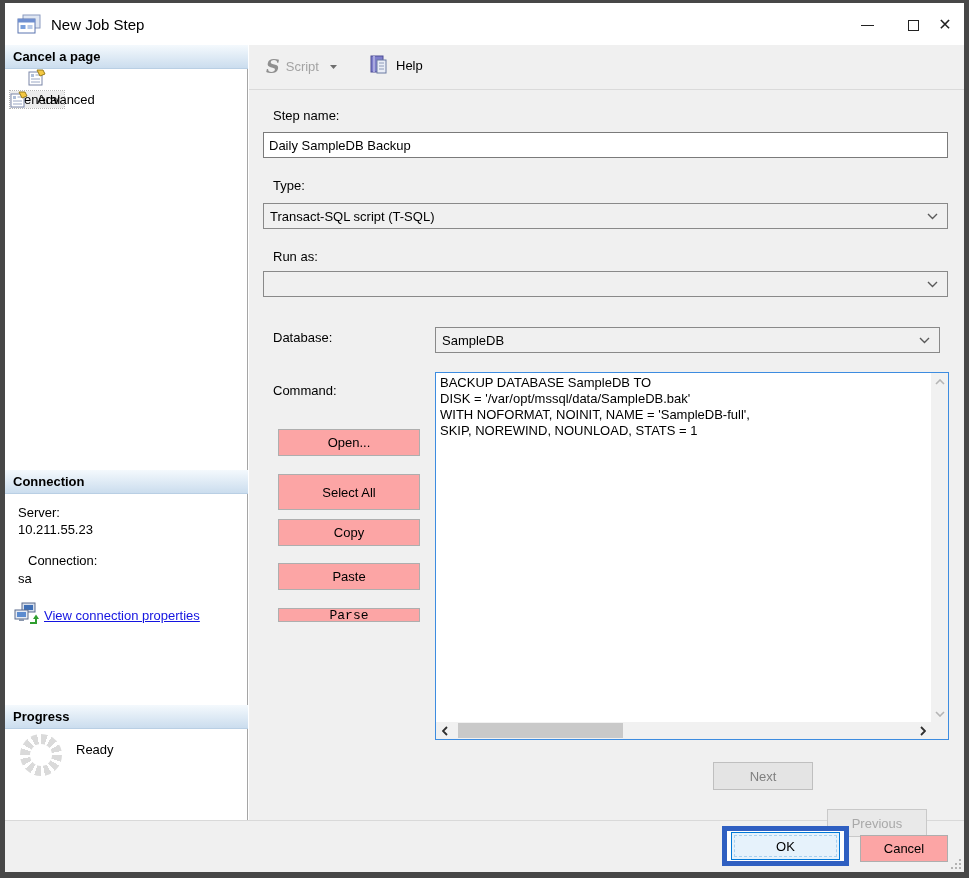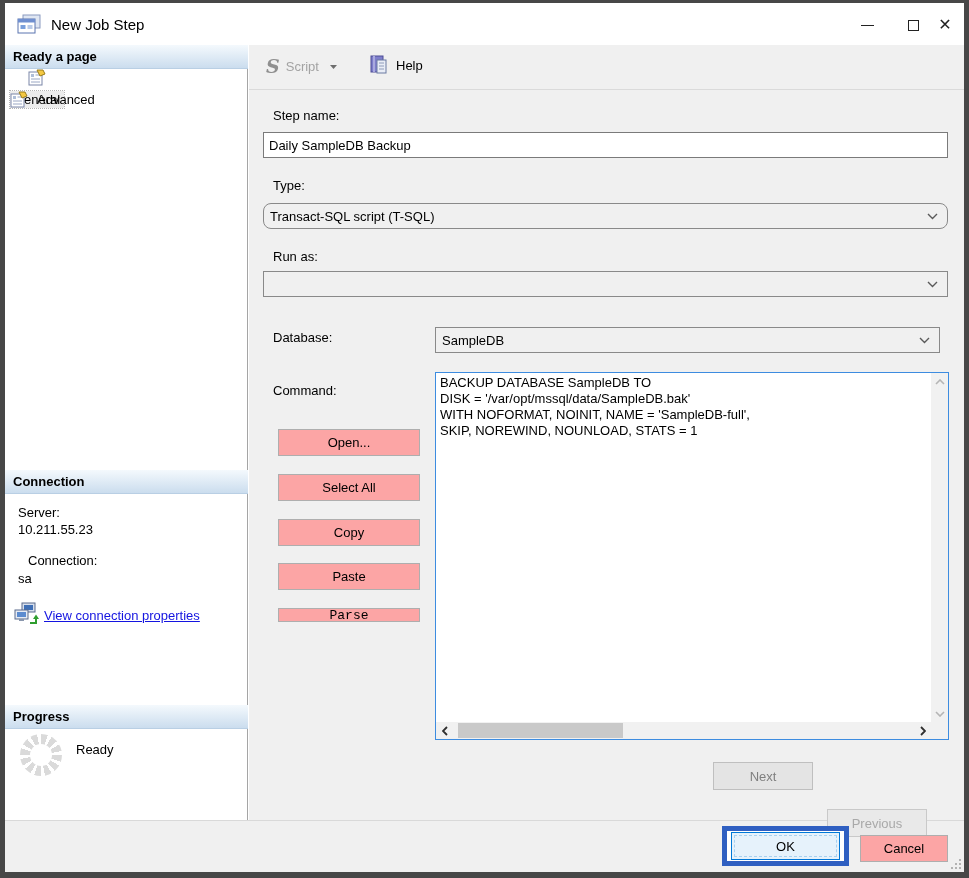--- a/index.html
+++ b/index.html
@@ -101,21 +101,21 @@
       </div>
     <div class="win-btn" style="left:923px;">
         <span class="glyph-close">✕</span>
       </div>
   </div>
 
   <div class="sidebar"></div>
   <div class="main"></div>
   <div class="footer"></div>
 
-  <div class="section-hdr" style="top:45px;">Ready a page</div>
+  <div class="section-hdr" style="top:45px;">Cancel a page</div>
 
   <div class="side-item selected" style="top:69px;flex-direction:column;">
     <span>
       <svg width="18" height="17" viewBox="0 0 18 17">
         <rect x="1" y="3" width="13" height="13" fill="#fff" stroke="#7a86a8"></rect>
         <rect x="3" y="5" width="3" height="3" fill="#aebed8"></rect>
         <line x1="7.5" y1="6" x2="12" y2="6" stroke="#9aa7c4"></line>
         <line x1="3" y1="10" x2="12" y2="10" stroke="#9aa7c4"></line>
         <line x1="3" y1="13" x2="12" y2="13" stroke="#9aa7c4"></line>
         <path d="M9 1 L15 1 L17 5 L12 7 Z" fill="#f4c842" stroke="#9a7d1c"></path>
@@ -182,21 +182,21 @@
       </svg>
     </span>
     <span>Help</span>
   </div>
   <div class="toolbar-line"></div>
 
   <span class="form-label" style="left:273px;top:108px;">Step name:</span>
   <input class="text-input" style="left: 263px; top: 132px; width: 685px;" value="Daily SampleDB Backup">
 
   <span class="form-label" style="left:273px;top:178px;">Type:</span>
-  <div class="combo" style="left:263px;top:203px;width:685px;border-radius:8px;">
+  <div class="combo" style="left:263px;top:203px;width:685px;">
     <span>Transact-SQL script (T-SQL)</span>
     <span class="chev">
       <svg width="11" height="7" viewBox="0 0 11 7">
           <polyline points="1,1 5.5,5.5 10,1" fill="none" stroke="#5a5a5a" stroke-width="1.4"></polyline>
         </svg>
     </span>
   </div>
 
   <span class="form-label" style="left:273px;top:249px;">Run as:</span>
   <div class="combo" style="left:263px;top:271px;width:685px;">
@@ -247,21 +247,21 @@
       <span class="sb-arrow" style="right:0;">
         <svg width="6" height="10" viewBox="0 0 6 10">
             <polyline points="1,1 5,5 1,9" fill="none" stroke="#2f2f2f" stroke-width="1.8"></polyline>
           </svg>
       </span>
     </div>
     <div class="sb-corner"></div>
   </div>
 
   <button class="btn" style="left:278px;top:429px;width:142px;height:27px;">Open...</button>
-  <button class="btn" style="left:278px;top:474px;width:142px;height:27px;">Select All</button>
+  <button class="btn" style="left:278px;top:474px;width:142px;height:36px;">Select All</button>
   <button class="btn" style="left:278px;top:519px;width:142px;height:27px;">Copy</button>
   <button class="btn" style="left:278px;top:563px;width:142px;height:27px;">Paste</button>
   <button class="btn" style="left:278px;top:608px;width:142px;height:14px;font-family:Liberation Mono, monospace;">Parse</button>
 
   <button class="btn dim" style="left:713px;top:762px;width:100px;height:28px;">Next</button>
   <button class="btn dim2" style="left:827px;top:762px;width:100px;height:28px;">Previous</button>
 
   <div class="ok-annotation">
     <div class="ok-btn">
       <span>OK</span>

